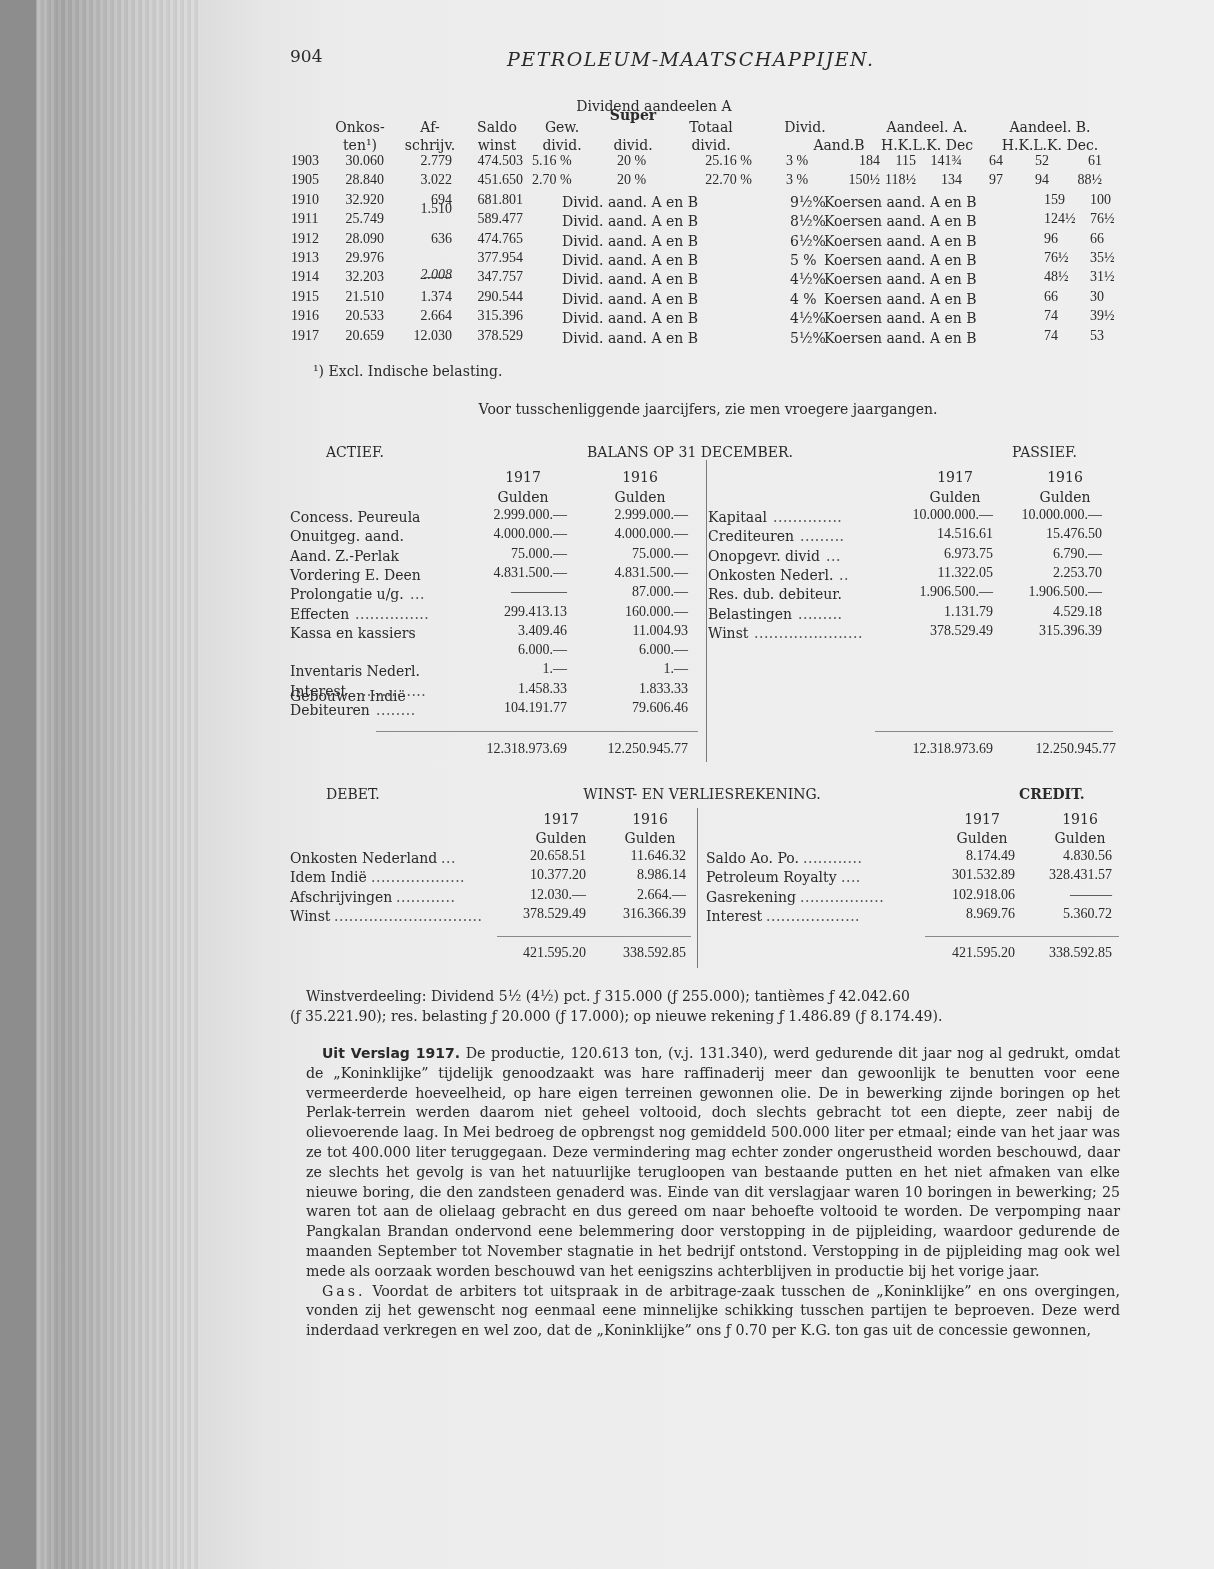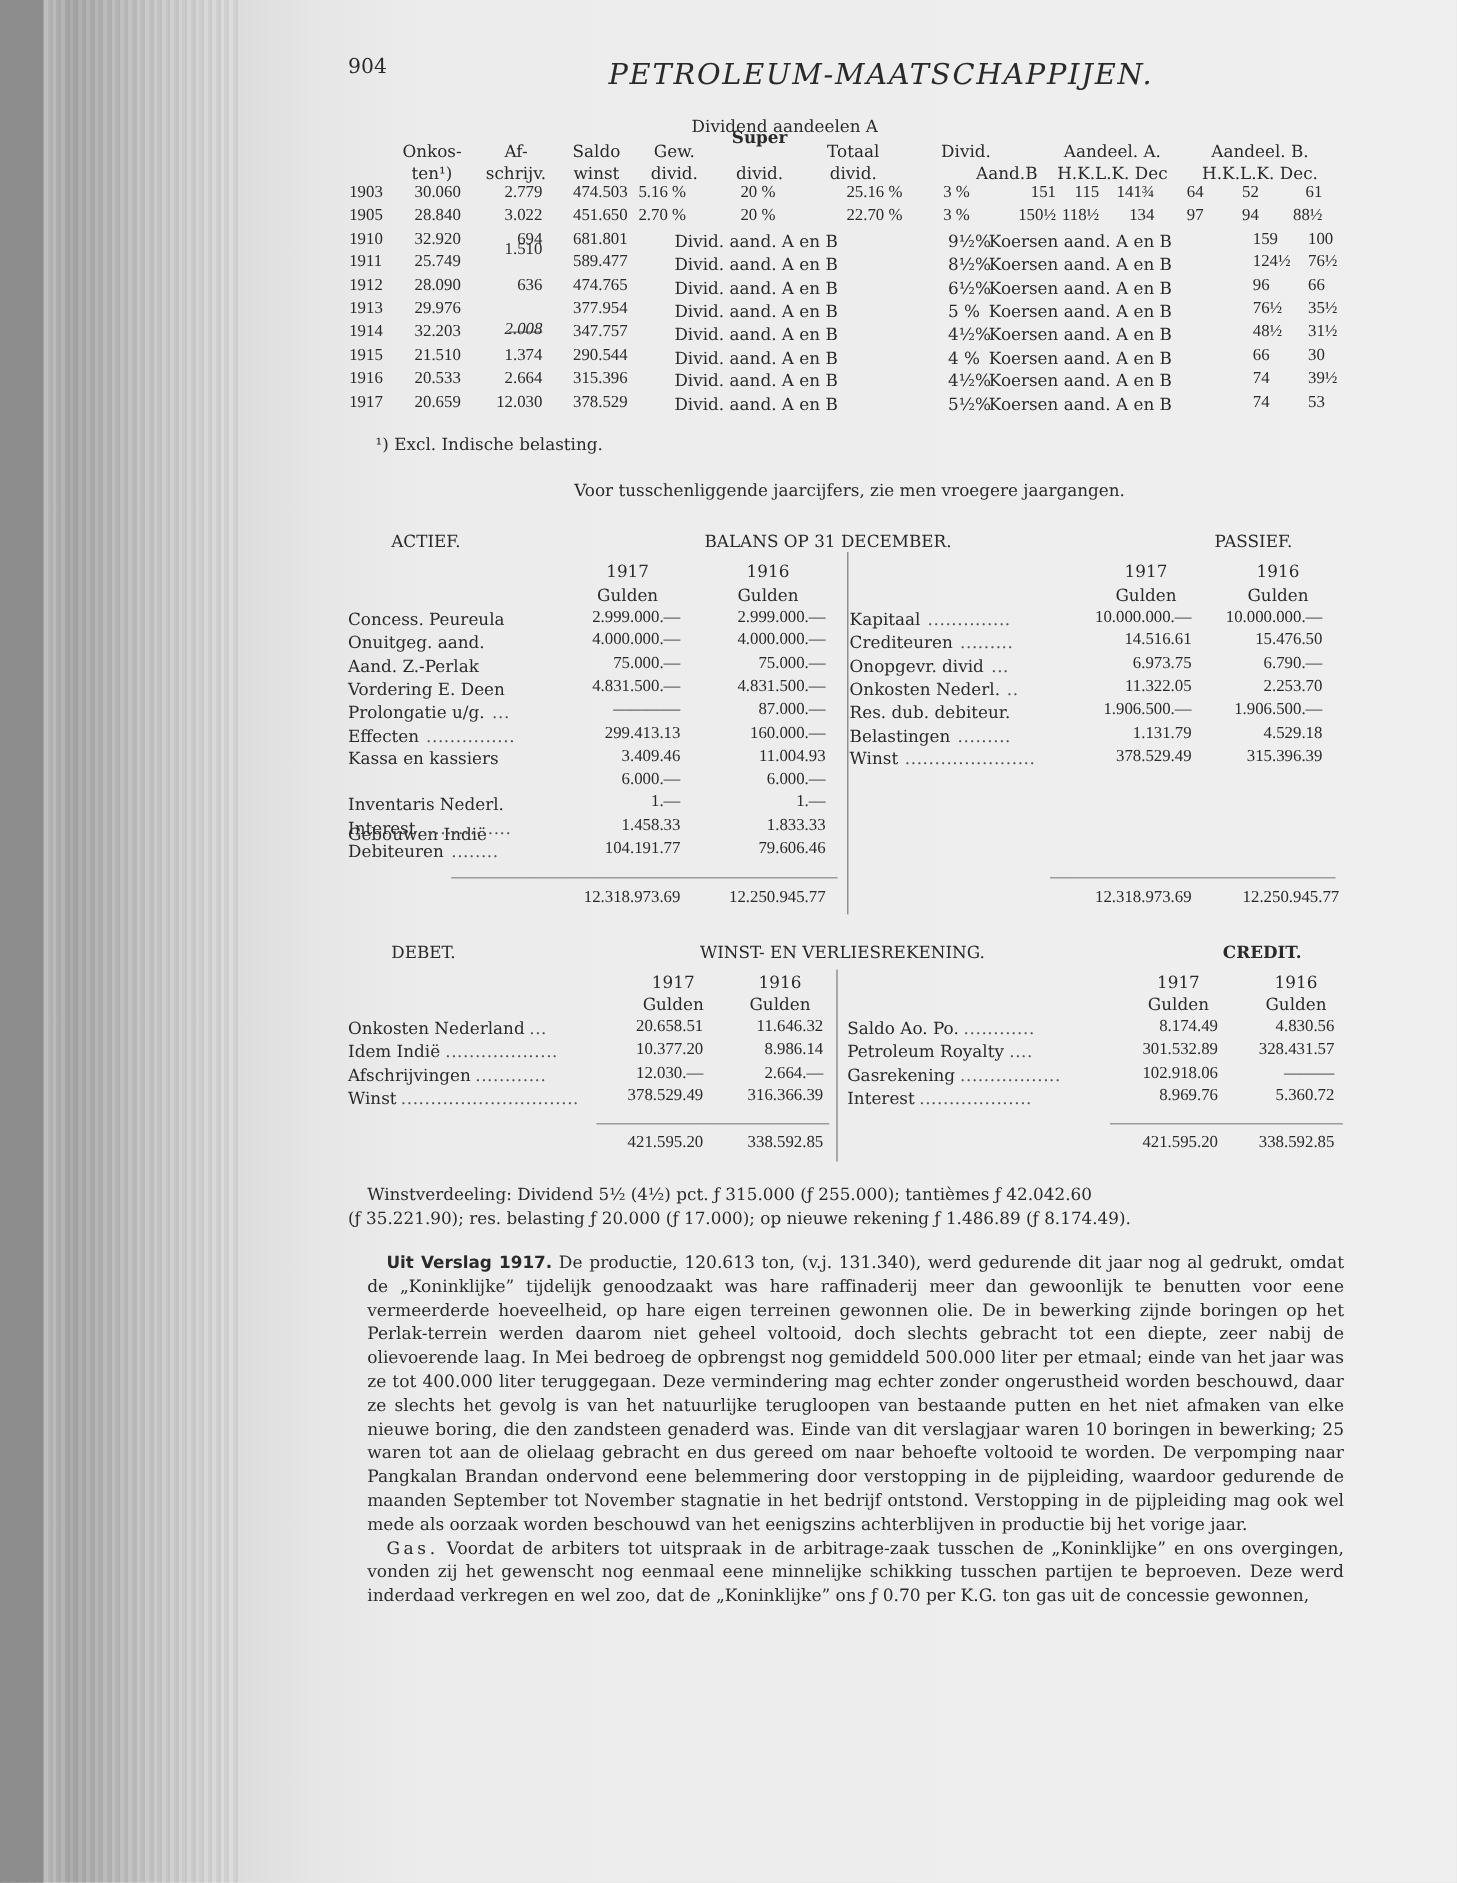--- a/index.html
+++ b/index.html
@@ -15,21 +15,21 @@
       repeating-linear-gradient(90deg, rgba(0,0,0,0.06) 0 2px, rgba(255,255,255,0.05) 2px 5px, rgba(0,0,0,0.04) 5px 7px),
       linear-gradient(90deg, #8a8a8a 0%, #a4a4a4 14%, #bdbdbd 20%, #a9a9a9 30%, #b8b8b8 45%, #c6c6c6 60%, #d0d0d0 75%, #dcdcdc 100%);
   }
   .binding .edge { position:absolute; left:0; top:0; width:36px; height:100%; background:#8d8d8d; }
   .page {
     position:absolute; left:200px; top:0; width:1014px; height:1569px;
     background:linear-gradient(90deg, #dcdcdc 0%, #e6e6e6 6%, #ececec 15%, #efefef 100%);
   }
   .abs { position:absolute; white-space:nowrap; }
   .pageno { left:290px; top:46px; font-size:17px; }
-  .running { left:507px; top:48px; font-size:24px; font-style:italic; letter-spacing:1.5px; }
+  .running { left:507px; top:48px; font-size:19px; font-style:italic; letter-spacing:1.5px; }
   .t1 { font-size:14px; line-height:21px; }
   .num { font-family:"Liberation Serif", serif; font-size:14px; }
   .vline { position:absolute; width:1px; background:#7a7a7a; }
   .hrule { position:absolute; height:1px; background:#888; }
   .dots { color:#555; letter-spacing:0.5px; }
   .para {
     position:absolute; left:306px; width:814px; font-size:14.2px; line-height:19.8px;
     text-align:justify; text-indent:0;
   }
   .para p { margin:0; }
@@ -68,21 +68,21 @@
     <span class="abs t1" style="top: 117px; left: 1050px; transform: translateX(-50%);">Aandeel. B.</span>
     <span class="abs t1" style="top: 135px; left: 1050px; transform: translateX(-50%);">H.K.L.K.  Dec.</span>
     <span class="abs num" style="top: 153px; left: 291px;">1903</span>
     <span class="abs num" style="top: 153px; right: 830px;">30.060</span>
     <span class="abs num" style="top: 153px; right: 762px;">2.779</span>
     <span class="abs num" style="top: 153px; right: 691px;">474.503</span>
     <span class="abs num" style="top: 153px; left: 532px;">5.16 %</span>
     <span class="abs num" style="top: 153px; left: 617px;">20  %</span>
     <span class="abs num" style="top: 153px; right: 462px;">25.16 %</span>
     <span class="abs num" style="top: 153px; left: 786px;">3 %</span>
-    <span class="abs num" style="top: 153px; right: 334px;">151</span>
+    <span class="abs num" style="top: 153px; right: 334px;">184</span>
     <span class="abs num" style="top: 153px; right: 298px;">115</span>
     <span class="abs num" style="top: 153px; right: 252px;">141¾</span>
     <span class="abs num" style="top: 153px; right: 211px;">64</span>
     <span class="abs num" style="top: 153px; right: 165px;">52</span>
     <span class="abs num" style="top: 153px; right: 112px;">61</span>
     <span class="abs num" style="top: 172.4px; left: 291px;">1905</span>
     <span class="abs num" style="top: 172.4px; right: 830px;">28.840</span>
     <span class="abs num" style="top: 172.4px; right: 762px;">3.022</span>
     <span class="abs num" style="top: 172.4px; right: 691px;">451.650</span>
     <span class="abs num" style="top: 172.4px; left: 532px;">2.70 %</span>

